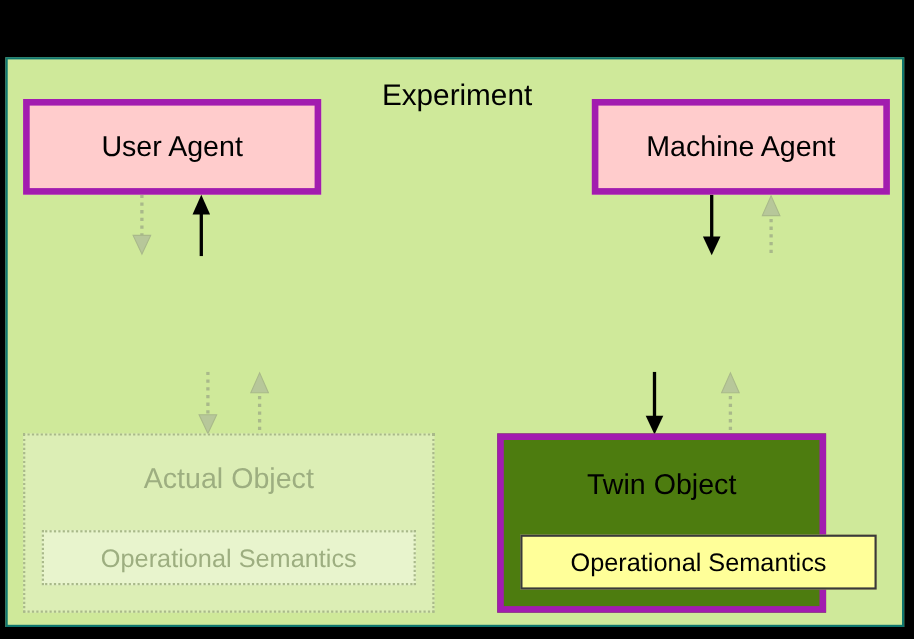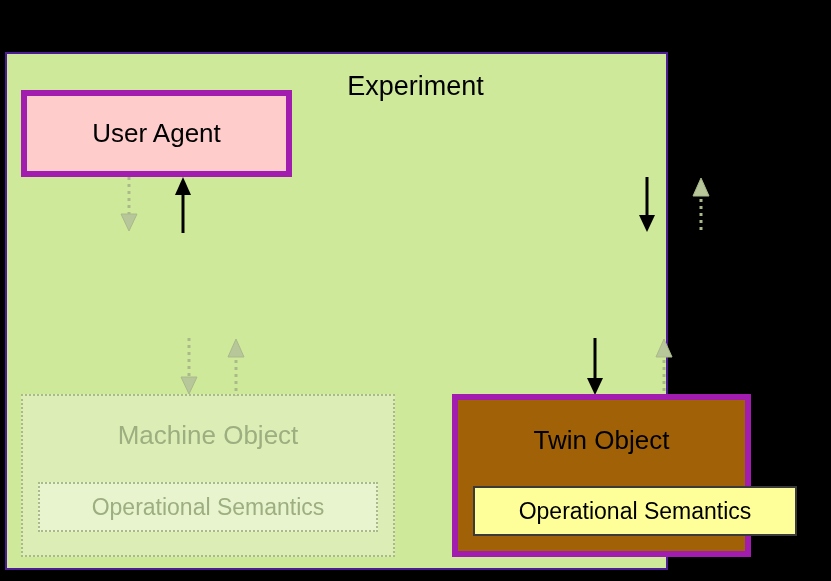--- a/index.html
+++ b/index.html
@@ -18,24 +18,24 @@
     width: 831px;
     height: 581px;
     background: #000000;
   }
 
   
   #experiment-container {
     position: absolute;
     left: 5px;
     top: 52px;
-    width: 663px;
+    width: 817px;
     height: 518px;
     background: #cfe99a;
-    border: 2px solid #4c1d95;
+    border: 2px solid #0f766e;
     box-sizing: border-box;
   }
   #experiment-title {
     position: absolute;
     left: 0;
     top: 17px;
     width: 817px;
     text-align: center;
     font-size: 27px;
     color: #000000;
@@ -109,21 +109,21 @@
     font-size: 23px;
     white-space: nowrap;
   }
 
   
   #twin-object-box {
     left: 452px;
     top: 394px;
     width: 299px;
     height: 163px;
-    background: #a16207;
+    background: #4d7c0f;
     font-size: 26px;
     display: block;
   }
   #twin-object-label {
     position: absolute;
     left: 0;
     top: 25px;
     width: 100%;
     text-align: center;
     font-size: 26px;
@@ -204,20 +204,23 @@
   </div>
 
   <div id="experiment-container">
     <div id="experiment-title">Experiment</div>
   </div>
 
   <div class="node agent-box" id="user-agent-box">
     <span>User Agent</span>
   </div>
 
+  <div class="node agent-box" id="machine-agent-box">
+    <span>Machine Agent</span>
+  </div>
 
   <div class="arrow" style="left:120px; top:177px; width:18px; height:56px;">
     <svg width="18" height="56" viewBox="0 0 18 56">
       <line x1="9" y1="0" x2="9" y2="40" stroke="#a9b98a" stroke-width="3" stroke-dasharray="3,4"></line>
       <polygon points="9,54 1,37 17,37" fill="#b7c79a" stroke="#a9b98a" stroke-width="1"></polygon>
     </svg>
   </div>
   <div class="arrow" style="left:174px; top:176px; width:18px; height:57px;">
     <svg width="18" height="57" viewBox="0 0 18 57">
       <line x1="9" y1="14" x2="9" y2="57" stroke="#000000" stroke-width="3"></line>
@@ -259,21 +262,21 @@
     </svg>
   </div>
   <div class="arrow" style="left:655px; top:337px; width:18px; height:59px;">
     <svg width="18" height="59" viewBox="0 0 18 59">
       <line x1="9" y1="16" x2="9" y2="59" stroke="#a9b98a" stroke-width="3" stroke-dasharray="3,4"></line>
       <polygon points="9,2 1,20 17,20" fill="#b7c79a" stroke="#a9b98a" stroke-width="1"></polygon>
     </svg>
   </div>
 
   <div id="actual-object-box">
-    <div id="actual-object-label">Machine Object</div>
+    <div id="actual-object-label">Actual Object</div>
     <div id="actual-operational-semantics-box">
       <span>Operational Semantics</span>
     </div>
   </div>
 
   <div class="node" id="twin-object-box">
     <div id="twin-object-label">Twin Object</div>
     <div id="twin-operational-semantics-box">
       <span>Operational Semantics</span>
     </div>

